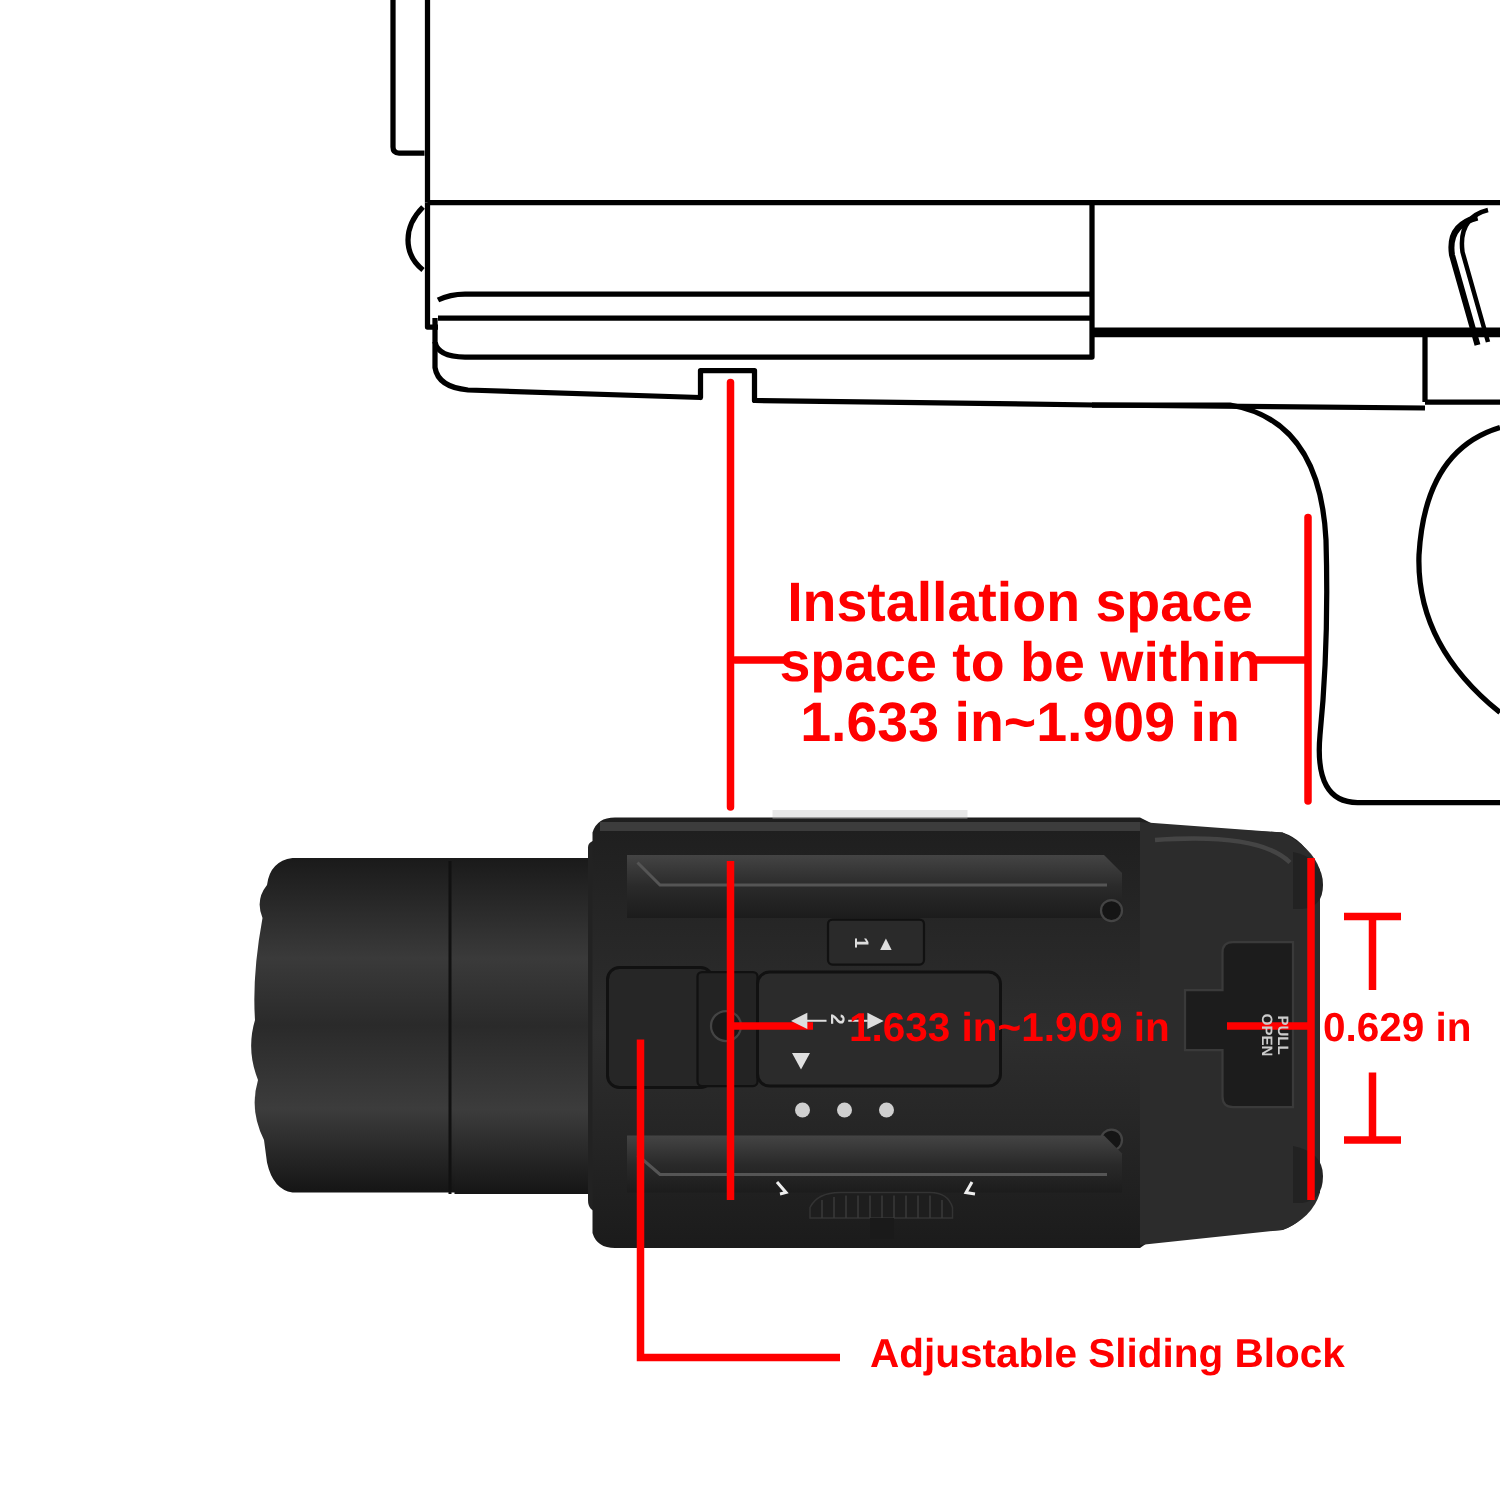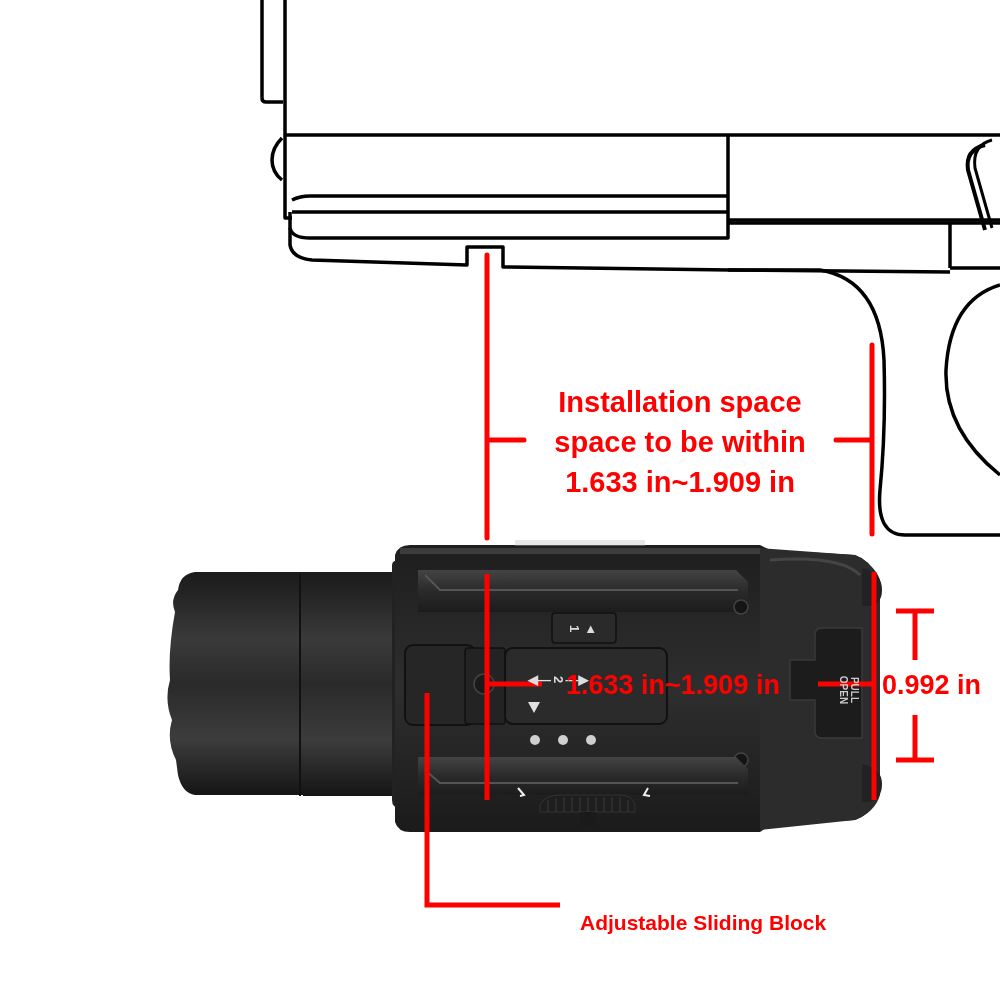--- a/index.html
+++ b/index.html
@@ -4,24 +4,24 @@
 <style>
   html, body { margin: 0; padding: 0; background: #ffffff; }
   body { width: 1000px; height: 1000px; position: relative; overflow: hidden;
          font-family: "Liberation Sans", sans-serif; }
   #stage { position: absolute; left: 0; top: 0; width: 1000px; height: 1000px; }
   .label {
     position: absolute; color: #ff0000; font-weight: bold;
     font-family: "Liberation Sans", sans-serif; white-space: nowrap;
   }
   .label-install { left: 500px; top: 382px; width: 360px; text-align: center;
-    font-size: 29px; line-height: 40px; }
+    font-size: 37px; line-height: 40px; }
   .label-range-inline { left: 566px; top: 668px; font-size: 27px; line-height: 34px; }
   .label-height { left: 882px; top: 668px; font-size: 27px; line-height: 34px; }
-  .label-block { left: 580px; top: 906px; font-size: 21px; line-height: 34px; }
+  .label-block { left: 580px; top: 885px; font-size: 27px; line-height: 34px; }
 </style>
 </head>
 <body>
 
 <div id="stage">
 <svg width="1000" height="1000" viewBox="0 0 1000 1000" xmlns="http://www.w3.org/2000/svg">
   <defs>
     <linearGradient id="barrelGrad" x1="0" y1="0" x2="0" y2="1">
       <stop offset="0" stop-color="#1a1a1a"></stop>
       <stop offset="0.3" stop-color="#3a3a3a"></stop>
@@ -170,15 +170,15 @@
     <div>OPEN</div>
   </div>
 
   
   <div class="label label-install">
     <div>Installation space</div>
     <div>space to be within</div>
     <div>1.633 in~1.909 in</div>
   </div>
   <div class="label label-range-inline">1.633 in~1.909 in</div>
-  <div class="label label-height">0.992 in</div>
+  <div class="label label-height">0.629 in</div>
   <div class="label label-block">Adjustable Sliding Block</div>
 </div>
 
 </body></html>

